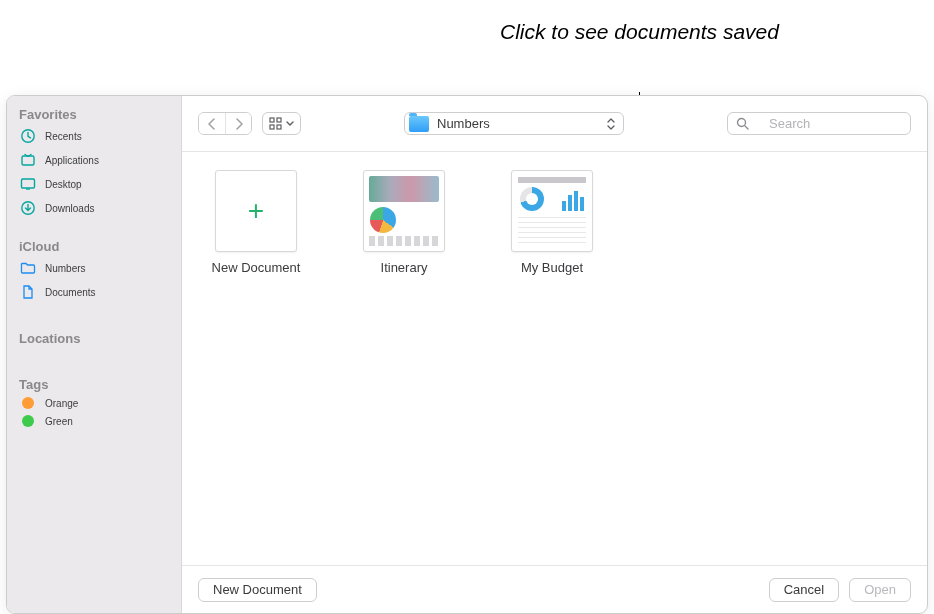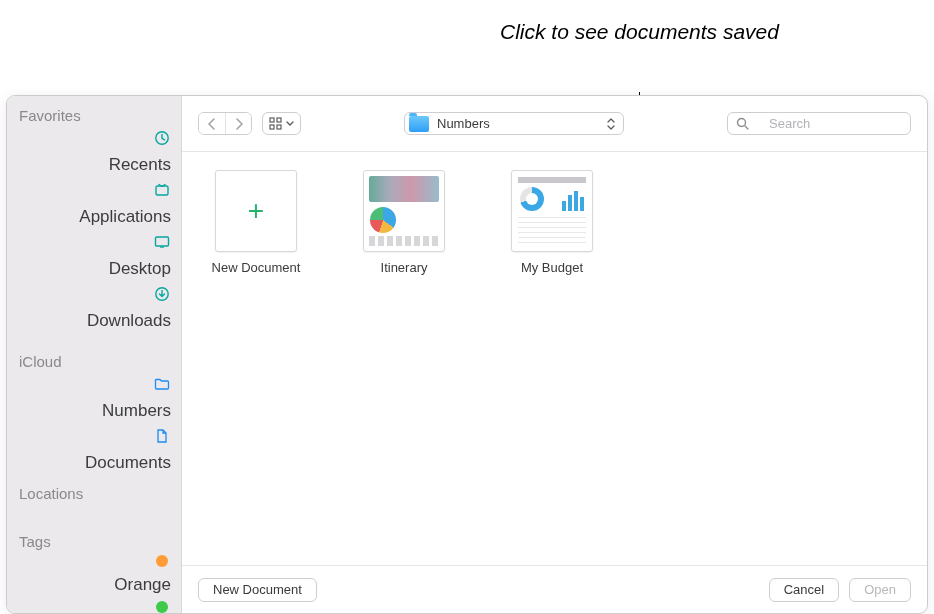--- a/index.html
+++ b/index.html
@@ -45,34 +45,33 @@
     .sidebar {
       width: 175px;
       background: #ebe9eb;
       border-right: 1px solid #d9d7d9;
       display: flex;
       flex-direction: column;
       padding-top: 6px;
       overflow-y: auto;
     }
     .sb-section-head {
-      font-size: 15px;
-      font-weight: 400;
+      font-size: 13px;
+      font-weight: 700;
       color: #8b888c;
       padding: 5px 10px 2px 12px;
     }
     .sb-item {
       display: flex;
-      align-items: flex-end;
+      align-items: center;
       gap: 8px;
       padding: 3px 10px 3px 12px;
-      font-size: 17px;
+      font-size: 10px;
       color: #3c3c3e;
       cursor: default;
-      flex-direction: column;
     }
     .sb-icon {
       width: 18px; height: 18px;
       display: inline-flex;
       align-items: center; justify-content: center;
       color: #05a79f;
       flex-shrink: 0;
     }
     .sb-icon.neutral { color: #7f7d82; }
     .sb-icon.blue { color: #1d8cf3; }
@@ -312,21 +311,21 @@
     <div class="sb-item">
       <span class="sb-icon blue">
         <svg width="16" height="16" viewBox="0 0 16 16">
             <path d="M4 2h5l3 3v9H4z" fill="none" stroke="currentColor" stroke-width="1.3"></path>
             <path d="M9 2v3h3" fill="none" stroke="currentColor" stroke-width="1.3"></path>
           </svg>
       </span>
       <span>Documents</span>
     </div>
 
-    <div class="sb-section-head" style="margin-top:4px">Locations</div>
+    <div class="sb-section-head" style="margin-top:22px">Locations</div>
 
 
     <div class="sb-section-head" style="margin-top:24px">Tags</div>
 
     <div class="sb-item">
       <span class="tag-dot dot-orange"></span>
       <span>Orange</span>
     </div>
     <div class="sb-item">
       <span class="tag-dot dot-green"></span>

